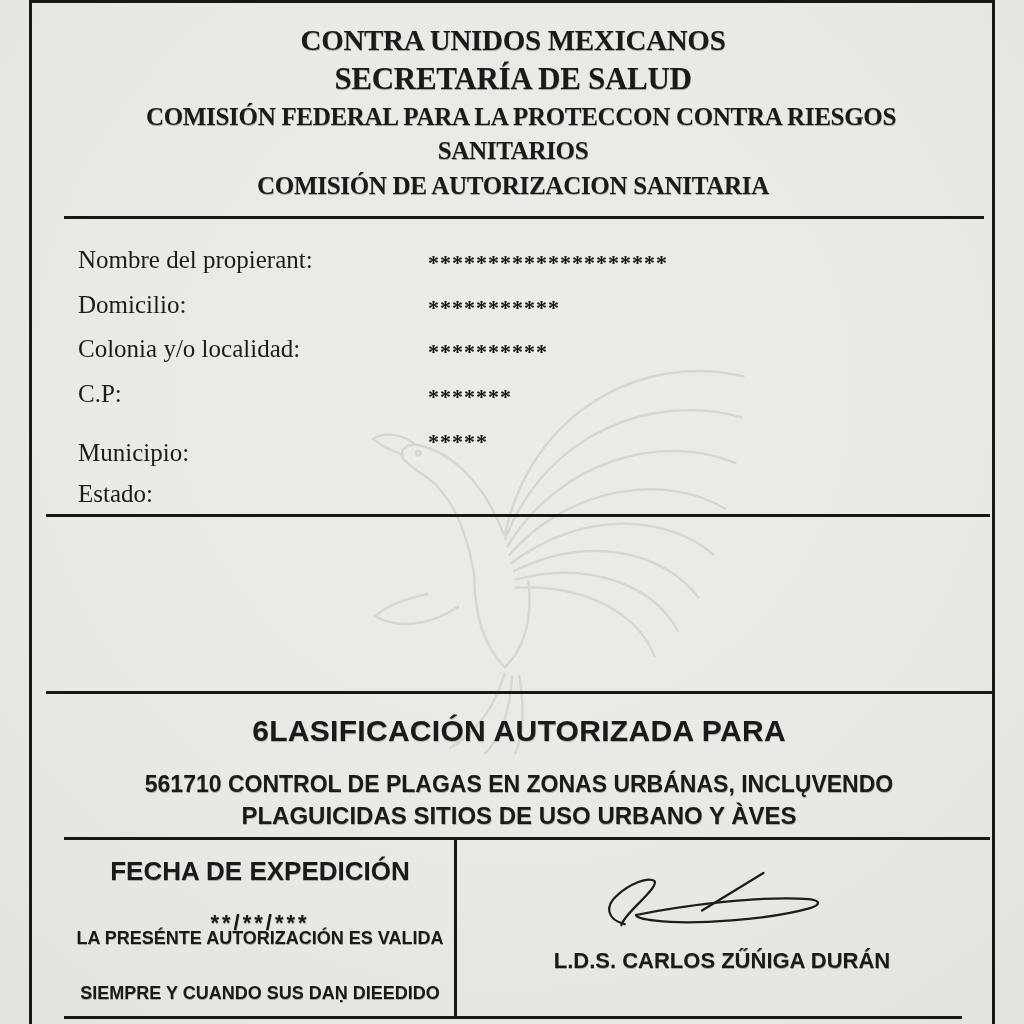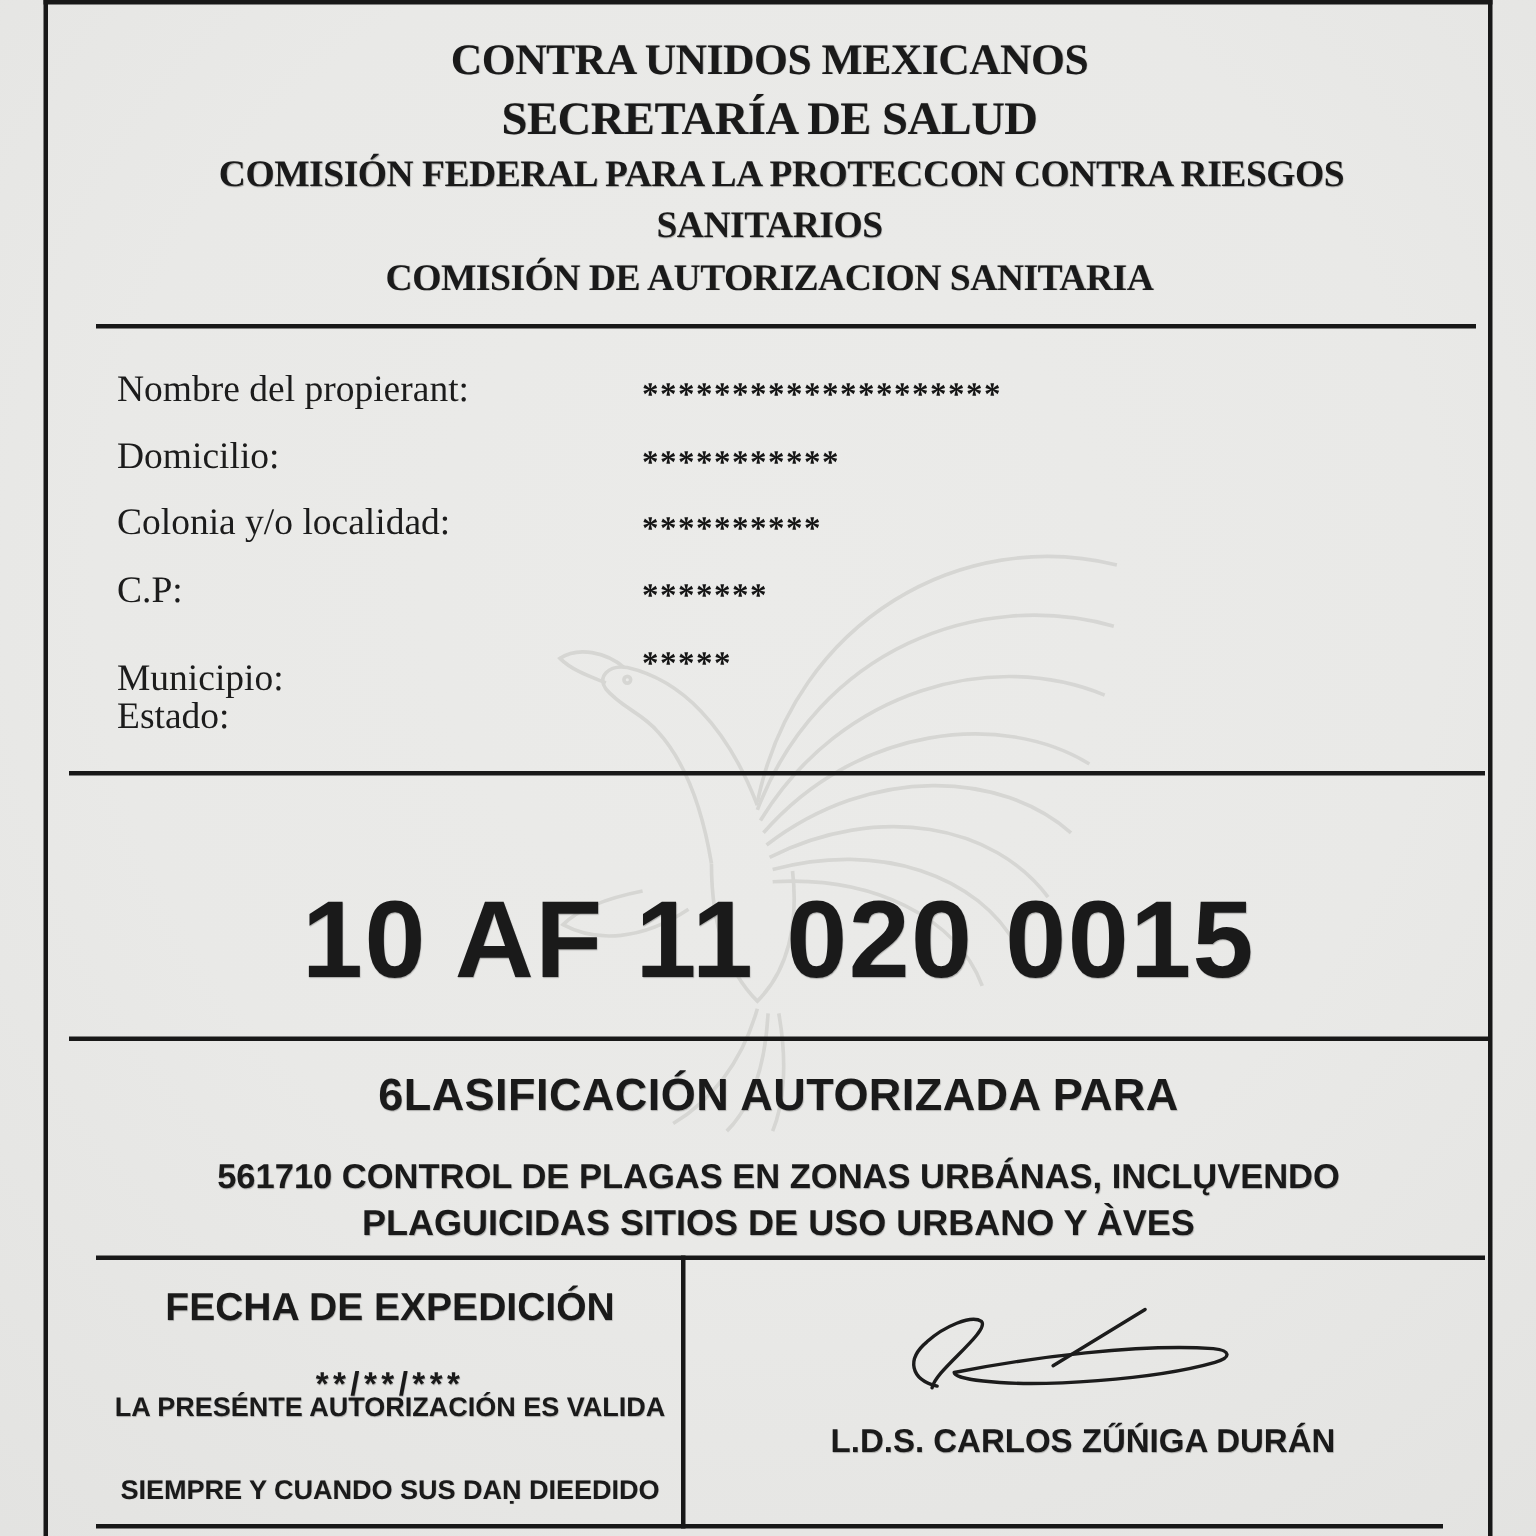--- a/index.html
+++ b/index.html
@@ -75,26 +75,25 @@
 
   <div class="lbl serif" style="top:335px;">Colonia y/o localidad:</div>
   <div class="val serif" style="top:339px;">**********</div>
 
   <div class="lbl serif" style="top:380px;">C.P:</div>
   <div class="val serif" style="top:384px;">*******</div>
 
   <div class="lbl serif" style="top:439px;">Municipio:</div>
   <div class="val serif" style="top:429px;">*****</div>
 
-  <div class="lbl serif" style="top:464px;">Estado:</div>
+  <div class="lbl serif" style="top:480px;">Estado:</div>
   <div class="val serif" style="top:472px;"></div>
 
   <div class="line" style="top:514px;left:46px;width:944px;height:3px;"></div>
 
-  <div class="big-center sans" style="top:585px;font-size:73px;letter-spacing:1px;">10 AF 11 020 0015</div>
 
   <div class="line" style="top:691px;left:46px;width:948px;height:3px;"></div>
 
   <div class="big-center sans" style="top:714px;font-size:30px;letter-spacing:0.3px;">6LASIFICACIÓN AUTORIZADA PARA</div>
   <div class="big-center sans" style="top:771px;font-size:23px;">561710 CONTROL DE PLAGAS EN ZONAS URBÁNAS, INCLŲVENDO</div>
   <div class="big-center sans" style="top:802px;font-size:24px;">PLAGUICIDAS SITIOS DE USO URBANO Y ÀVES</div>
 
   <div class="line" style="top:837px;left:64px;width:926px;height:3px;"></div>
   <div class="line" style="top:837px;left:454px;width:3px;height:182px;"></div>
   <div class="line" style="top:1016px;left:64px;width:898px;height:3px;"></div>

